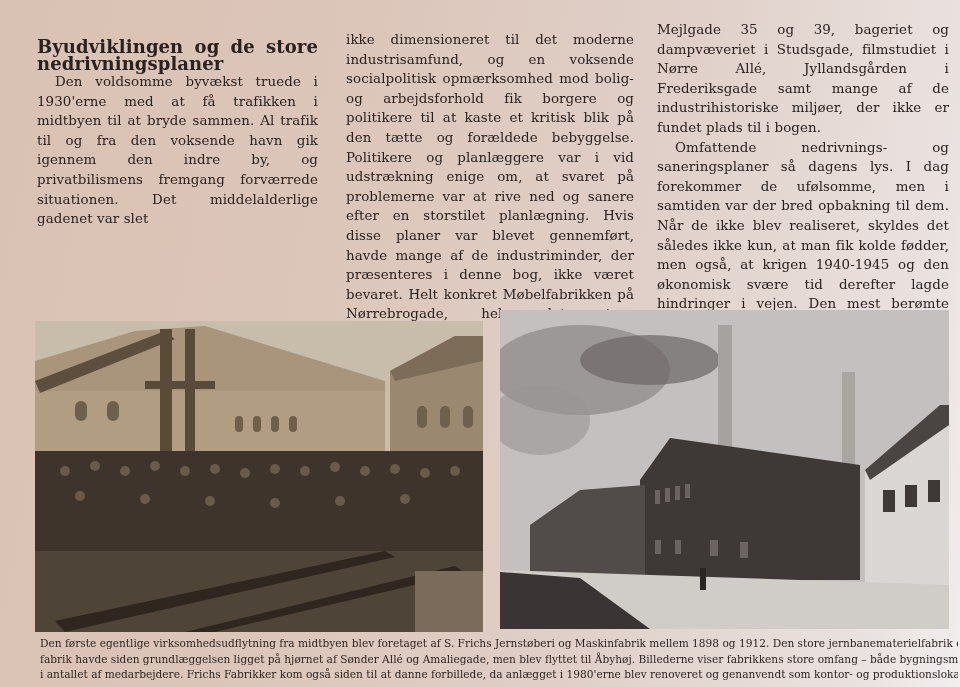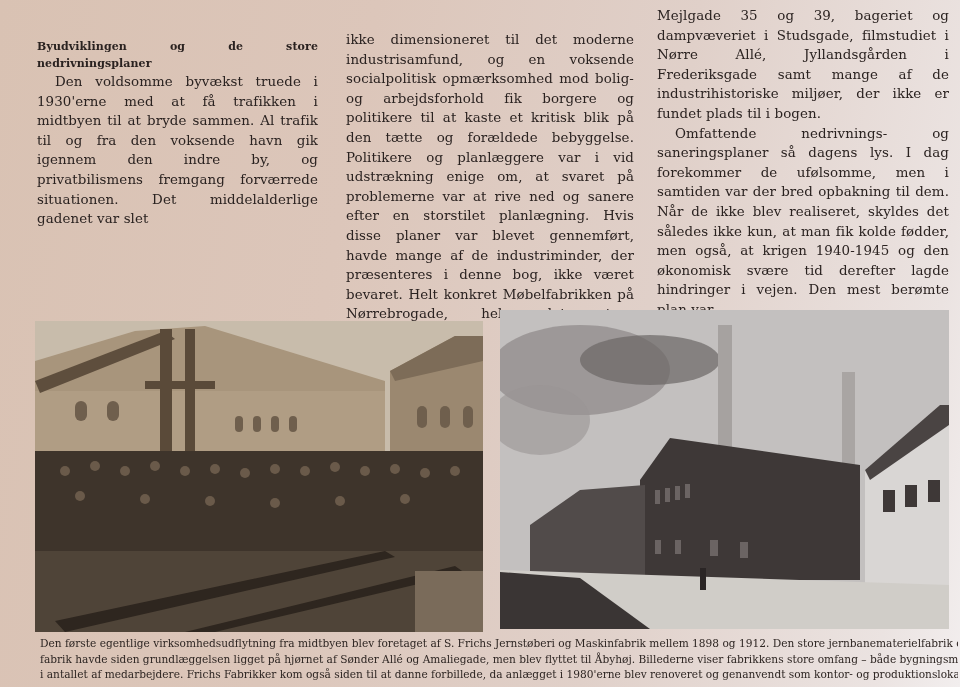--- a/index.html
+++ b/index.html
@@ -2,24 +2,24 @@
 <html><head>
 <meta charset="utf-8">
 <style>
   html,body{margin:0;padding:0;}
   body{width:960px;height:687px;overflow:hidden;position:relative;
     background:linear-gradient(100deg,#d9c2b3 0%,#dcc6ba 35%,#e0d0c9 65%,#ebe3e1 92%,#f2eeee 100%);
     font-family:"DejaVu Serif","Liberation Serif",serif;color:#2a2220;}
   .col{position:absolute;font-size:13.4px;line-height:19.6px;text-align:justify;letter-spacing:0.1px;}
   .col p{margin:0;}
   .col p.indent{text-indent:18px;}
-  .heading{font-weight:bold;font-size:11px;line-height:17px;}
+  .heading{font-weight:bold;font-size:18px;line-height:17px;}
   #col1{left:37px;top:38px;width:281px;}
   #col2{left:346px;top:30px;width:288px;}
-  #col3{left:657px;top:6px;width:292px;}
+  #col3{left:657px;top:20px;width:292px;}
   .photo{position:absolute;overflow:hidden;}
   #photo1{left:35px;top:321px;width:448px;height:311px;
     background:linear-gradient(180deg,#cfc4b5 0%,#bdae98 20%,#9b8a74 40%,#4e4337 55%,#3b322a 75%,#5b5045 100%);}
   #photo2{left:500px;top:310px;width:449px;height:319px;
     background:linear-gradient(180deg,#7b7675 0%,#aeaaa9 25%,#c2bfbe 45%,#3f3a39 60%,#4a4444 75%,#bdb9b5 88%,#9e9a96 100%);}
   .caption{position:absolute;left:40px;top:636px;width:918px;font-size:10.6px;line-height:15.6px;
     font-family:"DejaVu Serif","Liberation Serif",serif;color:#2d2522;}
   .caption p{margin:0;white-space:nowrap;overflow:hidden;}
 </style>
 </head>

